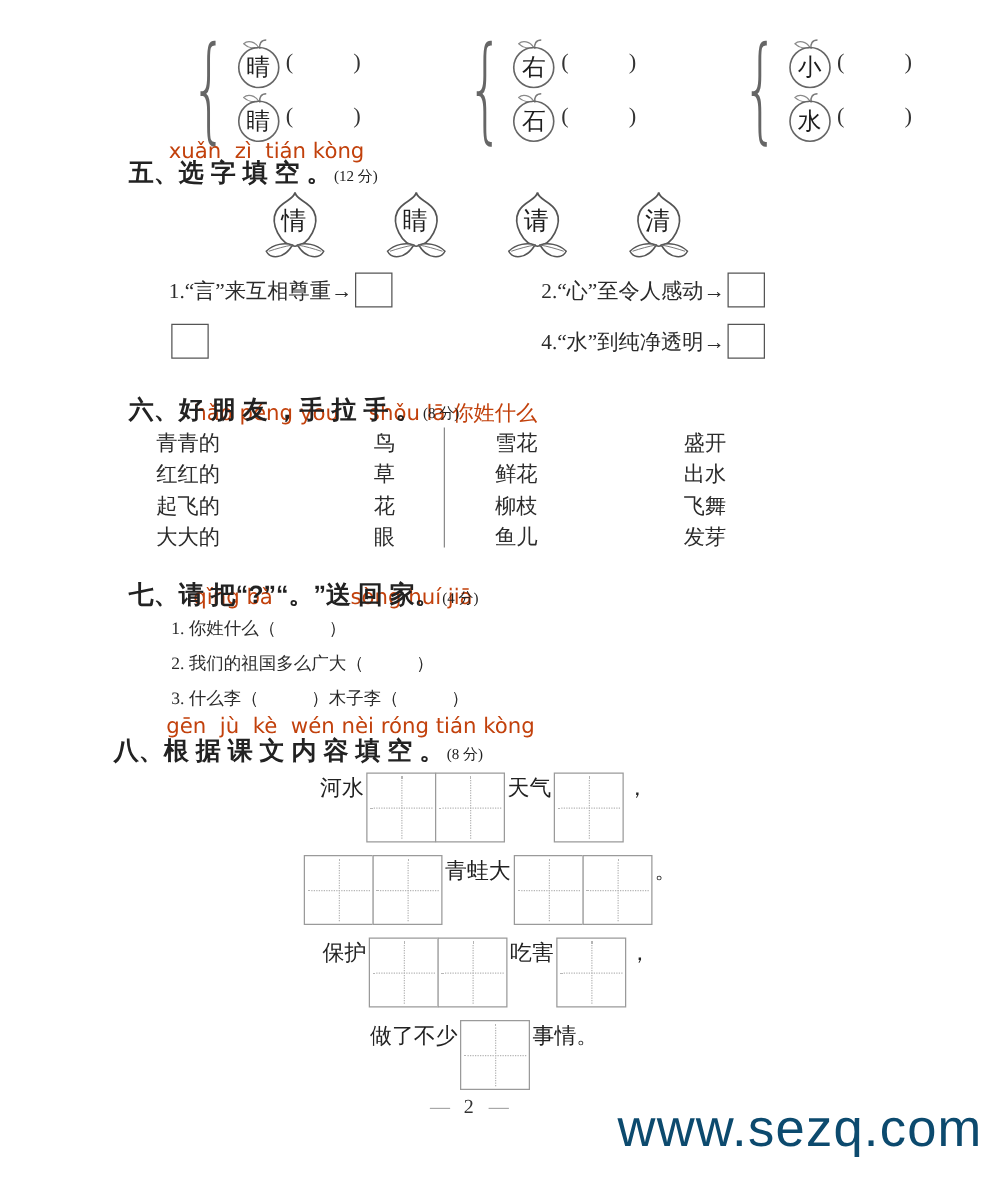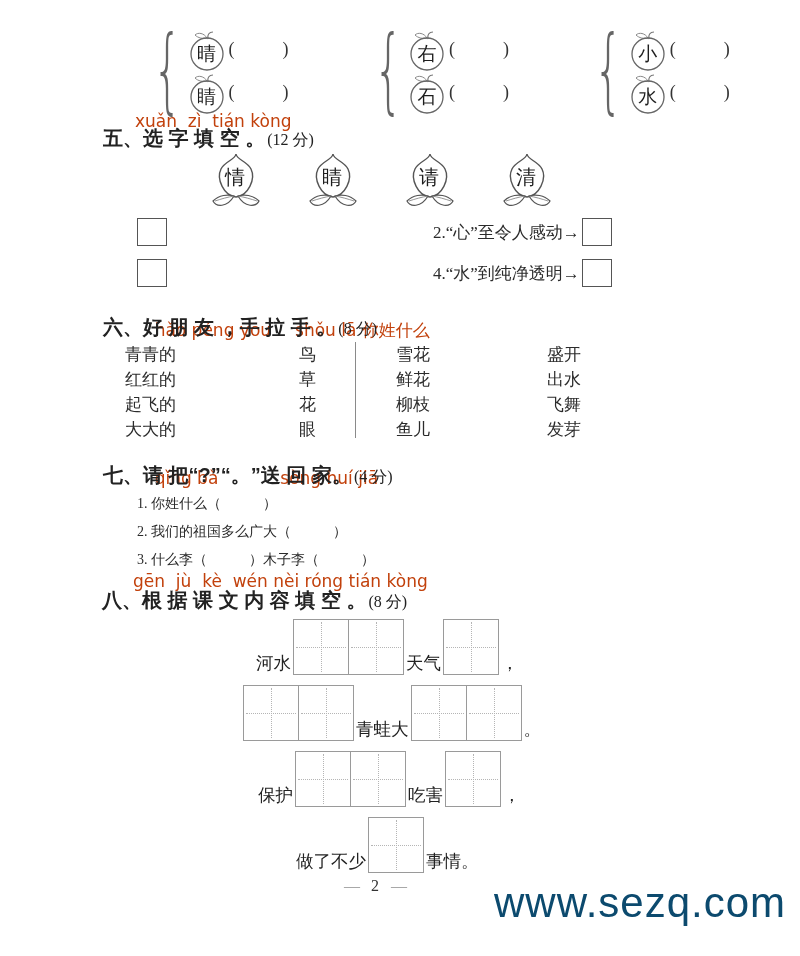--- a/index.html
+++ b/index.html
@@ -4,21 +4,21 @@
 <style>
   html,body{margin:0;padding:0;background:#fff;}
   .page{position:relative;width:800px;height:956px;background:#ffffff;overflow:hidden;
         font-family:"Liberation Serif",serif;color:#2b2b2b;}
 
   
   .pinyin{position:absolute;font-family:"DejaVu Sans","Liberation Sans",sans-serif;
           font-size:17px;color:#c2410c;white-space:pre;}
   .heading{position:absolute;font-family:"Liberation Sans",sans-serif;font-weight:bold;
            font-size:20px;color:#222;white-space:pre;display:flex;align-items:baseline;}
-  .heading .score{font-family:"Liberation Serif",serif;font-weight:normal;font-size:16px;
+  .heading .score{font-family:"Liberation Serif",serif;font-weight:normal;font-size:12px;
                   margin-left:2px;color:#222;}
 
   
   .pairs{position:absolute;left:138px;top:28px;display:flex;gap:70px;}
   .pair{display:flex;align-items:center;}
   .brace{font-family:"DejaVu Sans",sans-serif;font-size:92px;font-weight:100;color:#666;
          line-height:86px;transform:scaleX(.5);margin-right:-10px;}
   .pair-col{display:flex;flex-direction:column;gap:1px;}
   .fruit-row{display:flex;align-items:center;height:42px;}
   .fruit{position:relative;width:40px;height:42px;flex:0 0 auto;}
@@ -47,21 +47,21 @@
   .mc2{width:30px;}
   .mdivider{width:0;border-left:1px solid #8a8a8a;height:96px;margin-left:26px;align-self:flex-start;}
   .mc3{padding-left:40px;width:151px;}
 
   
   .qitems{position:absolute;left:137px;top:490px;font-size:14px;}
   .qitems .qline{line-height:28px;white-space:pre;}
 
   
   .glines{position:absolute;left:0;top:618px;width:800px;}
-  .gline{display:flex;align-items:flex-end;margin-bottom:9px;height:57px;}
+  .gline{display:flex;align-items:flex-start;margin-bottom:9px;height:57px;}
   .gline:nth-child(1){margin-left:256px;}
   .gline:nth-child(2){margin-left:241px;}
   .gline:nth-child(3){margin-left:258px;}
   .gline:nth-child(4){margin-left:296px;}
   .gtext{font-size:17.5px;color:#222;white-space:pre;}
   .wgrid{display:flex;margin:0 2px;}
   .wcell{position:relative;width:56px;height:56px;border:1px solid #9a9a9a;margin-left:-1px;
          background:#fff;box-sizing:border-box;}
   .wcell:first-child{margin-left:0;}
   .wcell::before{content:"";position:absolute;left:50%;top:2px;bottom:2px;
@@ -231,21 +231,21 @@
           <path d="M23 45 C16 57 5 56 2 50 C8 44 17 43 23 45 Z" fill="#fff" stroke="#555" stroke-width="1.2"></path>
           <path d="M27 45 C34 57 45 56 48 50 C42 44 33 43 27 45 Z" fill="#fff" stroke="#555" stroke-width="1.2"></path>
           <path d="M4 50 C10 48 17 46 23 45" fill="none" stroke="#777" stroke-width=".8"></path>
           <path d="M46 50 C40 48 33 46 27 45" fill="none" stroke="#777" stroke-width=".8"></path>
         </svg>
         <span class="pch">清</span>
       </div>
     </div>
   <div class="itemgrid" id="sec5items">
       <div class="itemrow">
-        <div class="item"><span class="ansbox"></span></div>
+        <div class="item"><span class="itext">1.“言”来互相尊重→</span><span class="ansbox"></span></div>
         <div class="item"><span class="itext">2.“心”至令人感动→</span><span class="ansbox"></span></div>
       </div>
       <div class="itemrow">
         <div class="item"><span class="ansbox"></span></div>
         <div class="item"><span class="itext">4.“水”到纯净透明→</span><span class="ansbox"></span></div>
       </div>
     </div>
 
   <div class="pinyin" style="left:133px;top:299px">
     <span>hǎo péng you</span><span style="display:inline-block;width:24px"></span><span>shǒu lā 你姓什么</span>
@@ -289,21 +289,21 @@
     <span>七、请 把“?”“。”送 回 家。</span>
     <span class="score">(4 分)</span>
   </div>
   <div class="qitems" id="sec7items">
       <div class="qline">1. 你姓什么（　　　）</div>
       <div class="qline">2. 我们的祖国多么广大（　　　）</div>
       <div class="qline">3. 什么李（　　　）木子李（　　　）</div>
     </div>
 
   <div class="pinyin" style="left:133px;top:571px">gēn  jù  kè  wén nèi róng tián kòng</div>
-  <div class="heading" style="left:102px;top:587px">
+  <div class="heading" style="left:91px;top:587px">
     <span>八、根 据 课 文 内 容 填 空 。</span>
     <span class="score">(8 分)</span>
   </div>
   <div class="glines" id="sec8lines">
       <div class="gline">
         <span class="gtext">河水</span>
         <span class="wgrid">
           <span class="wcell"></span>
           <span class="wcell"></span>
         </span>

